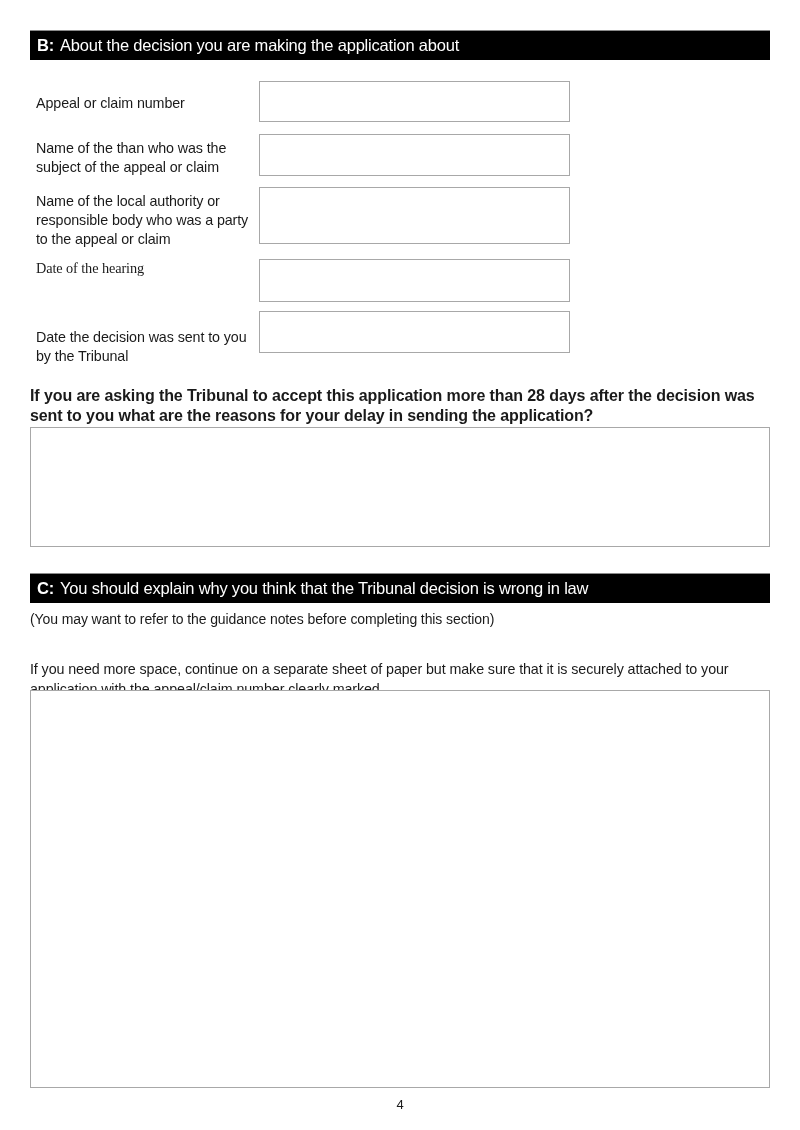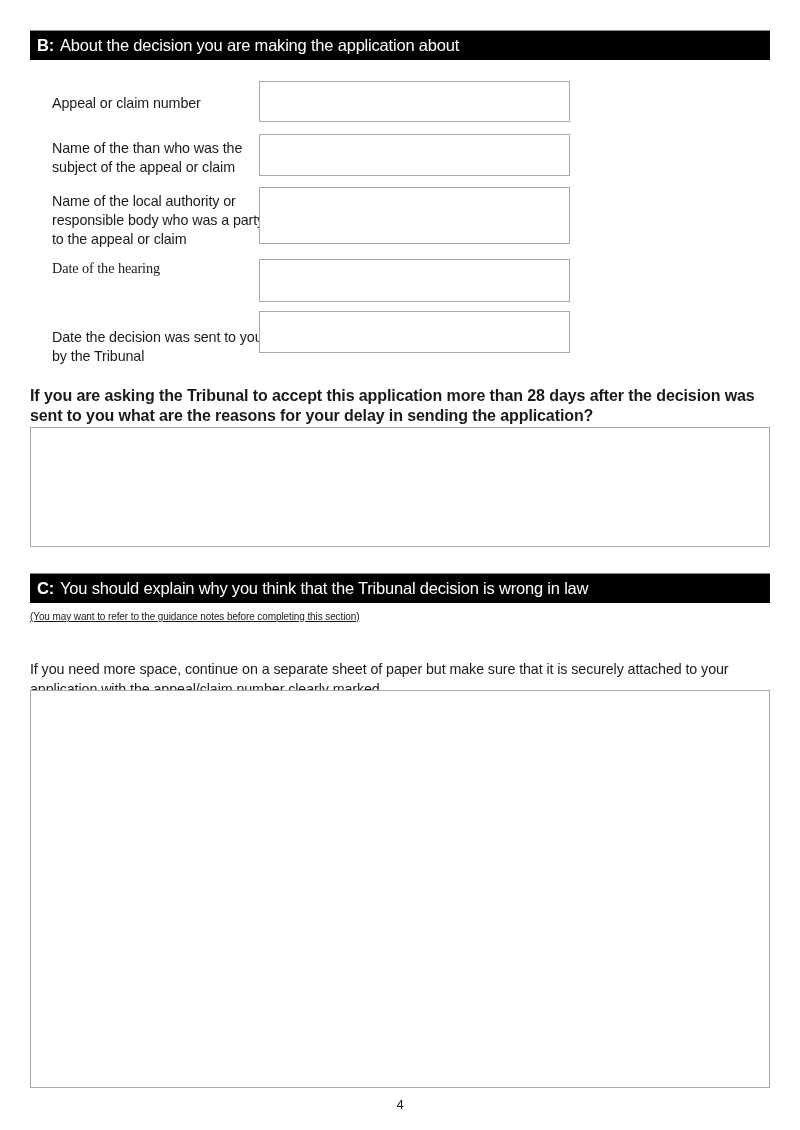--- a/index.html
+++ b/index.html
@@ -33,21 +33,20 @@
   .bar-c { top: 573px; }
 
   .flabel {
     position: absolute;
     left: 36px;
     width: 222px;
     font-size: 14.3px;
     line-height: 1.32;
     letter-spacing: -0.1px;
     color: #1a1a1a;
-    margin-left: 16px;
   }
   .fbox {
     position: absolute;
     left: 259px;
     width: 311px;
     border: 1px solid #a8a8a8;
     background: #ffffff;
     font-family: "Liberation Sans", "DejaVu Sans", sans-serif;
     font-size: 14px;
     padding: 4px 6px;
@@ -82,23 +81,22 @@
     outline: none;
   }
   .delay-box { top: 427px; height: 120px; }
   .law-box   { top: 690px; height: 398px; }
 
   .c-note {
     position: absolute;
     left: 30px;
     top: 611px;
     width: 742px;
-    font-size: 10px;
+    font-size: 14px;
     letter-spacing: -0.1px;
-    text-decoration: underline;
   }
   .c-instructions {
     position: absolute;
     left: 30px;
     top: 660px;
     width: 742px;
     font-size: 14.3px;
     line-height: 1.38;
     letter-spacing: -0.1px;
   }

